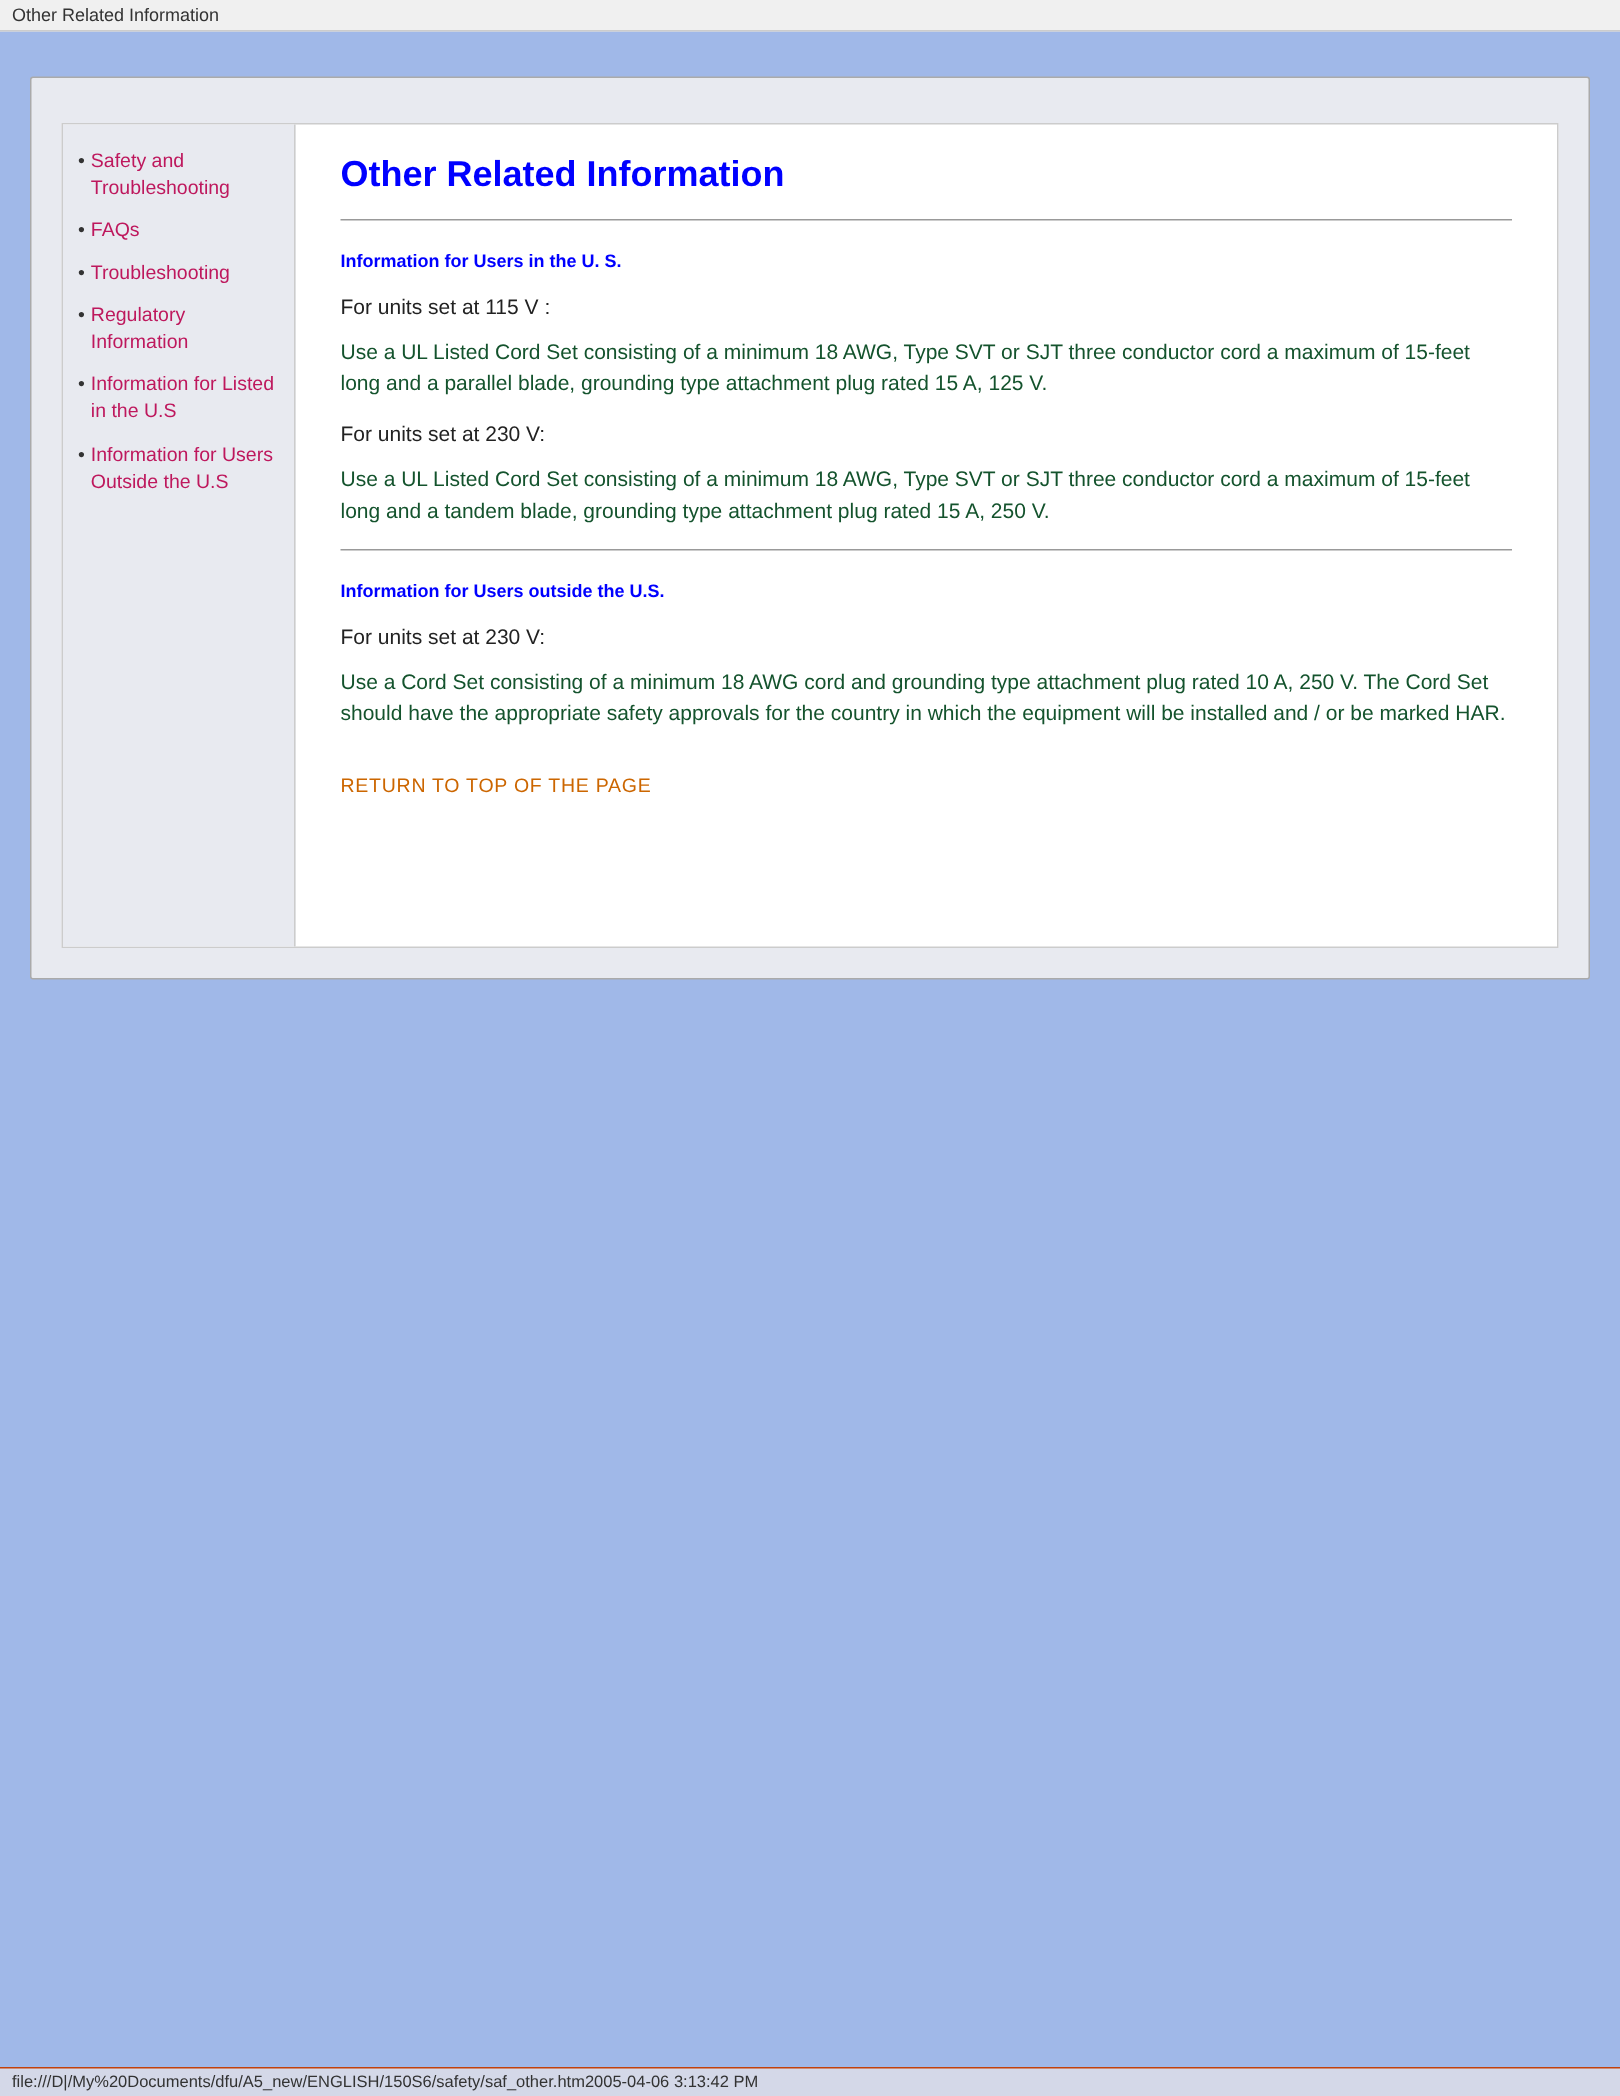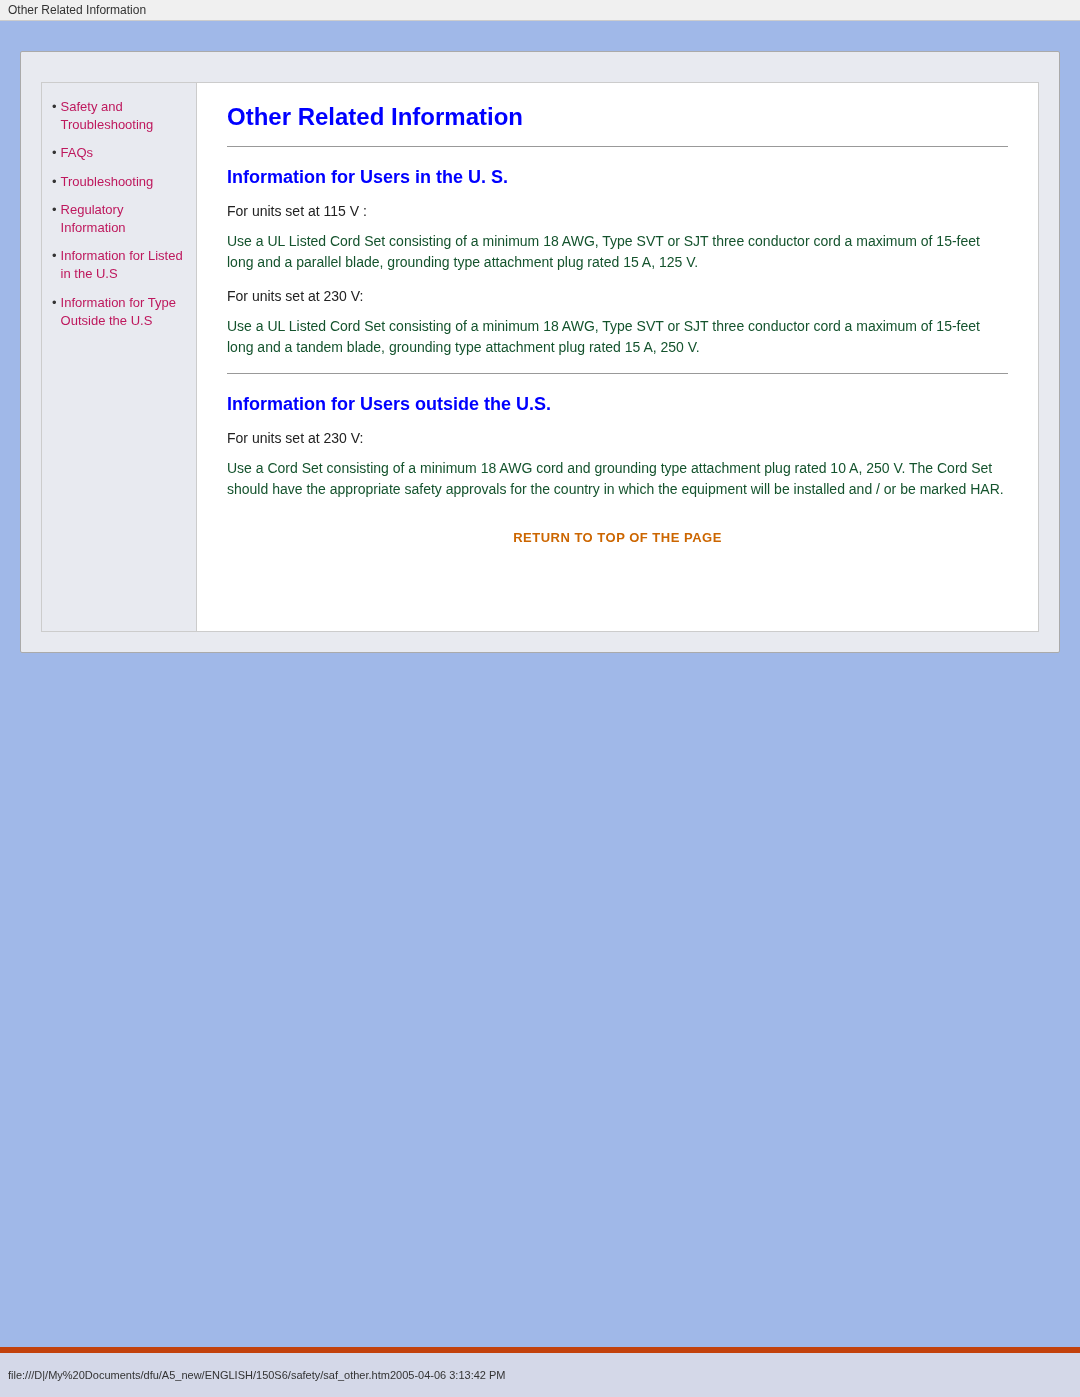--- a/index.html
+++ b/index.html
@@ -78,55 +78,55 @@
     }
 
     .divider {
       border: none;
       border-top: 1px solid #999;
       margin: 10px 0 20px 0;
     }
 
     .section-title {
       color: #0000ff;
-      font-size: 18px;
+      font-size: 12px;
       font-weight: bold;
       margin-bottom: 15px;
     }
 
     .italic-text {
       margin-bottom: 12px;
       color: #222;
     }
 
     .paragraph {
       margin-bottom: 15px;
       line-height: 1.5;
       color: #14532d;
     }
 
     .return-link {
       display: block;
-      text-align: center;
+      text-align: left;
       color: #cc6600;
       font-size: 13px;
       letter-spacing: 0.5px;
       margin-top: 30px;
       text-decoration: none;
-      font-weight: bold;
+      font-weight: normal;
     }
 
     .status-bar {
       position: fixed;
       bottom: 0;
       left: 0;
       right: 0;
       background-color: #d4d8e8;
-      border-top: 6px solid #c2410c;
-      padding: 16px 8px;
+      border-top: 1px solid #c2410c;
+      padding: 3px 8px;
       font-size: 11px;
       color: #333;
     }
   </style>
 </head>
 <body>
 
 <div class="title-bar">
   <span>Other Related Information</span>
 </div>
@@ -156,21 +156,21 @@
         <a href="#">Regulatory Information</a>
       </div>
 
       <div class="bullet-item">
         <span class="bullet">•</span>
         <a href="#">Information for Listed in the U.S</a>
       </div>
 
       <div class="bullet-item">
         <span class="bullet">•</span>
-        <a href="#">Information for Type Outside the U.S</a>
+        <a href="#">Information for Users Outside the U.S</a>
       </div>
 
     </nav>
 
     <main class="main-content">
 
       <h1 class="page-title">Other Related Information</h1>
 
       <hr class="divider">
 

